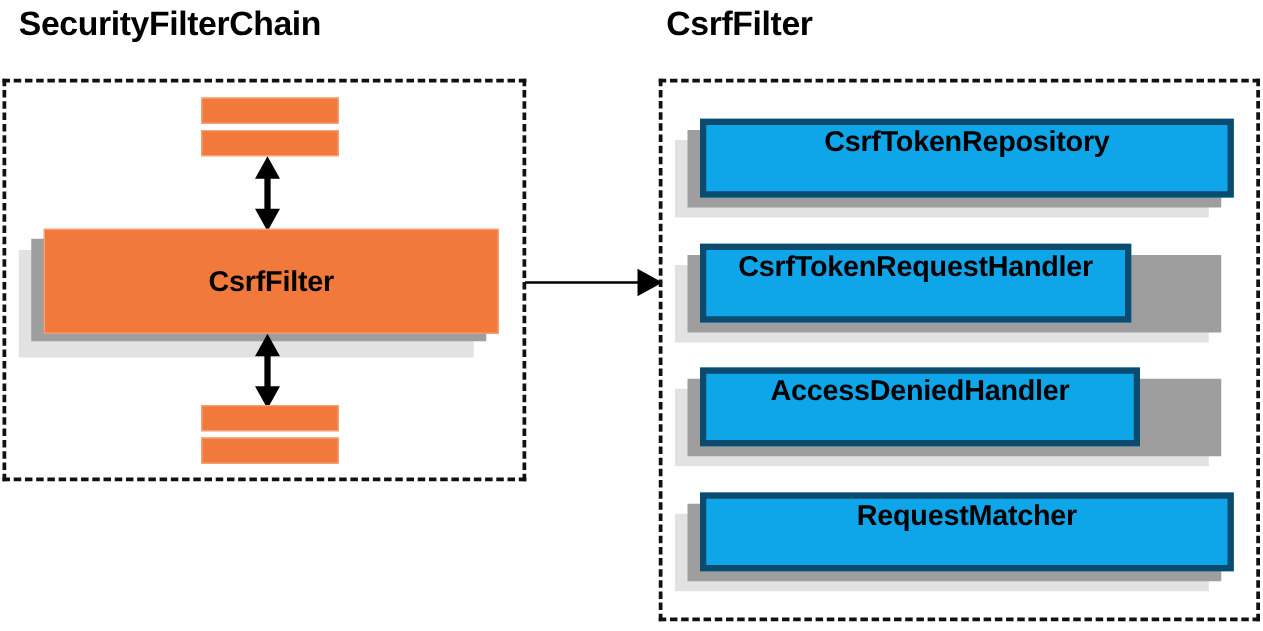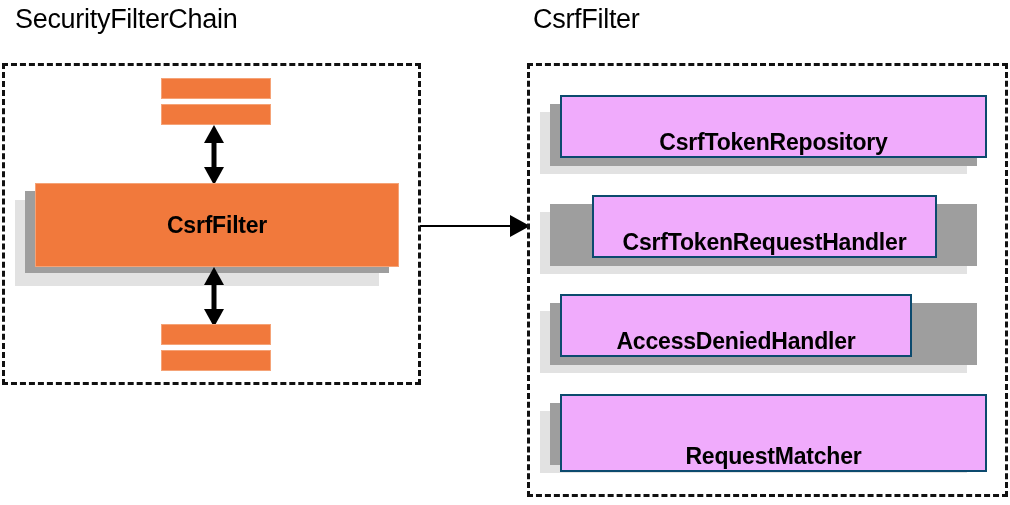--- a/index.html
+++ b/index.html
@@ -13,21 +13,21 @@
     height: 505px;
     background: #ffffff;
     overflow: hidden;
     font-family: "Liberation Sans", sans-serif;
   }
 
   
   .section-title {
     position: absolute;
     font-size: 27px;
-    font-weight: normal;
+    font-weight: bold;
     color: #000000;
     letter-spacing: -0.3px;
     white-space: nowrap;
   }
   #title-left  { left: 15px;  top: 4px; }
   #title-right { left: 533px; top: 4px; }
 
   
   .dashed-box {
     position: absolute;
@@ -68,25 +68,25 @@
     background: #E2E2E2;
   }
   .shadow-dark {
     position: absolute;
     background: #9E9E9E;
   }
 
   
   .blue-box {
     position: absolute;
-    background: #f0abfc;
-    border: 2px solid #0c4a6e;
+    background: #0ea5e9;
+    border: 5px solid #0c4a6e;
     box-sizing: border-box;
     display: flex;
-    align-items: flex-end;
+    align-items: flex-start;
     justify-content: center;
   }
   .blue-box .label {
     font-size: 23px;
     font-weight: bold;
     color: #000000;
     letter-spacing: -0.2px;
     white-space: nowrap;
   }
 
@@ -139,29 +139,29 @@
   <div class="dashed-box" id="csrf-box"></div>
 
   <div class="shadow-light" style="left:540px; top:112px; width:427px; height:62px;"></div>
   <div class="shadow-dark" style="left:550px; top:104px; width:427px; height:62px;"></div>
   <div class="blue-box" style="left:560px; top:95px; width:427px; height:63px;">
     <span class="label">CsrfTokenRepository</span>
   </div>
 
   <div class="shadow-light" style="left:540px; top:212px; width:427px; height:62px;"></div>
   <div class="shadow-dark" style="left:550px; top:204px; width:427px; height:62px;"></div>
-  <div class="blue-box" style="left:560px; top:195px; width:345px; height:63px;margin-left:32px;">
+  <div class="blue-box" style="left:560px; top:195px; width:345px; height:63px;">
     <span class="label">CsrfTokenRequestHandler</span>
   </div>
 
   <div class="shadow-light" style="left:540px; top:311px; width:427px; height:62px;"></div>
   <div class="shadow-dark" style="left:550px; top:303px; width:427px; height:62px;"></div>
   <div class="blue-box" style="left:560px; top:294px; width:352px; height:63px;">
     <span class="label">AccessDeniedHandler</span>
   </div>
 
   <div class="shadow-light" style="left:540px; top:411px; width:427px; height:62px;"></div>
   <div class="shadow-dark" style="left:550px; top:403px; width:427px; height:62px;"></div>
-  <div class="blue-box" style="left:560px; top:394px; width:427px; height:78px;">
+  <div class="blue-box" style="left:560px; top:394px; width:427px; height:63px;">
     <span class="label">RequestMatcher</span>
   </div>
 
 </div>
 
 </body></html>

